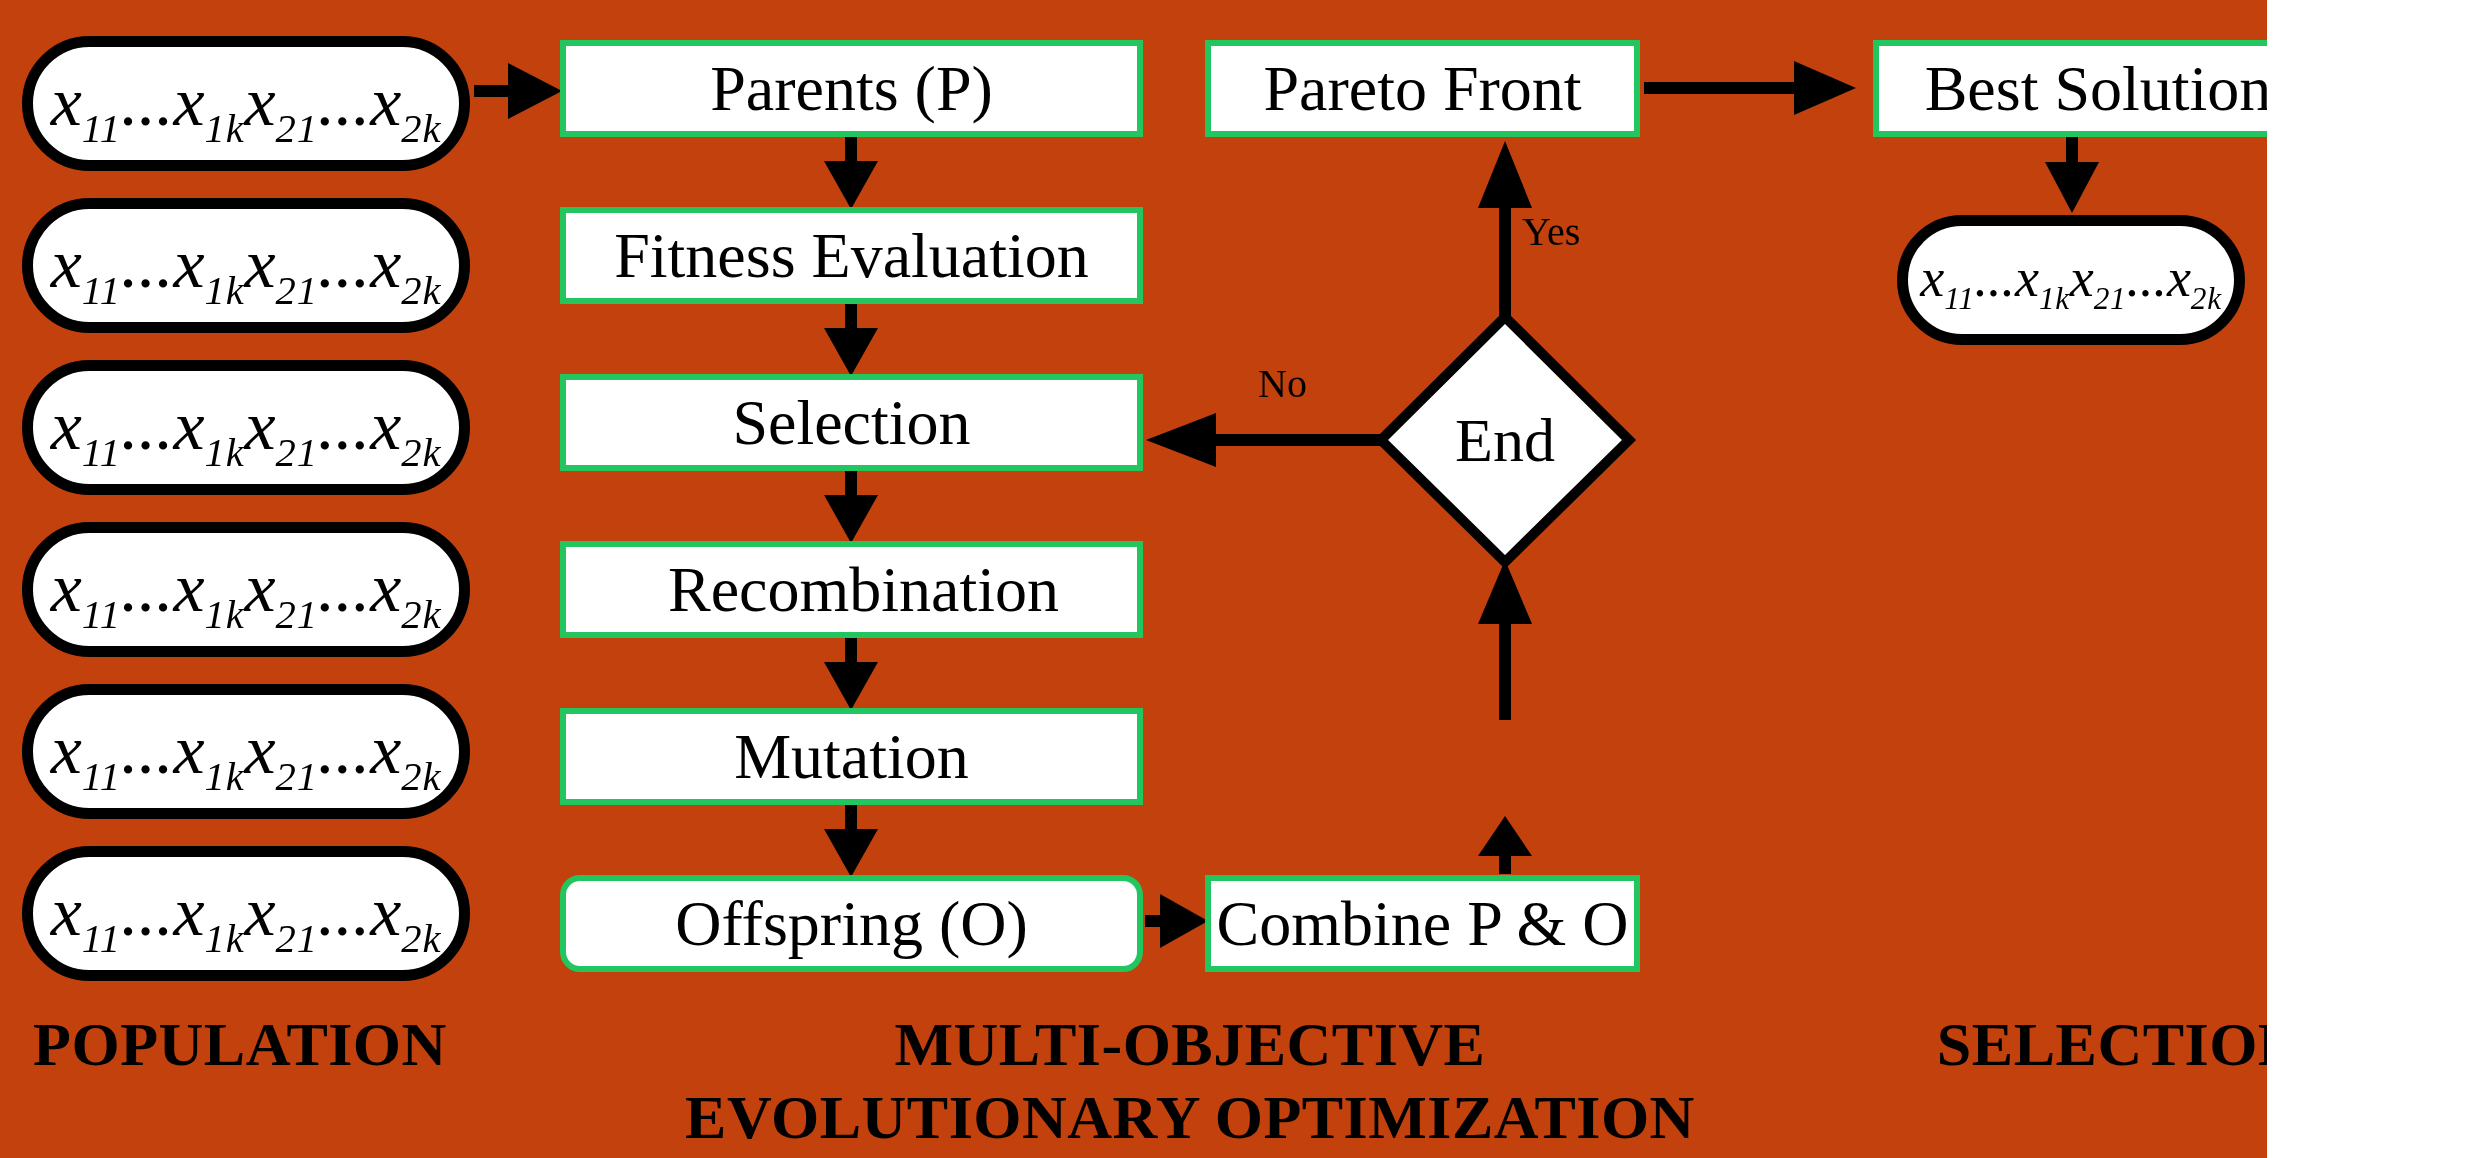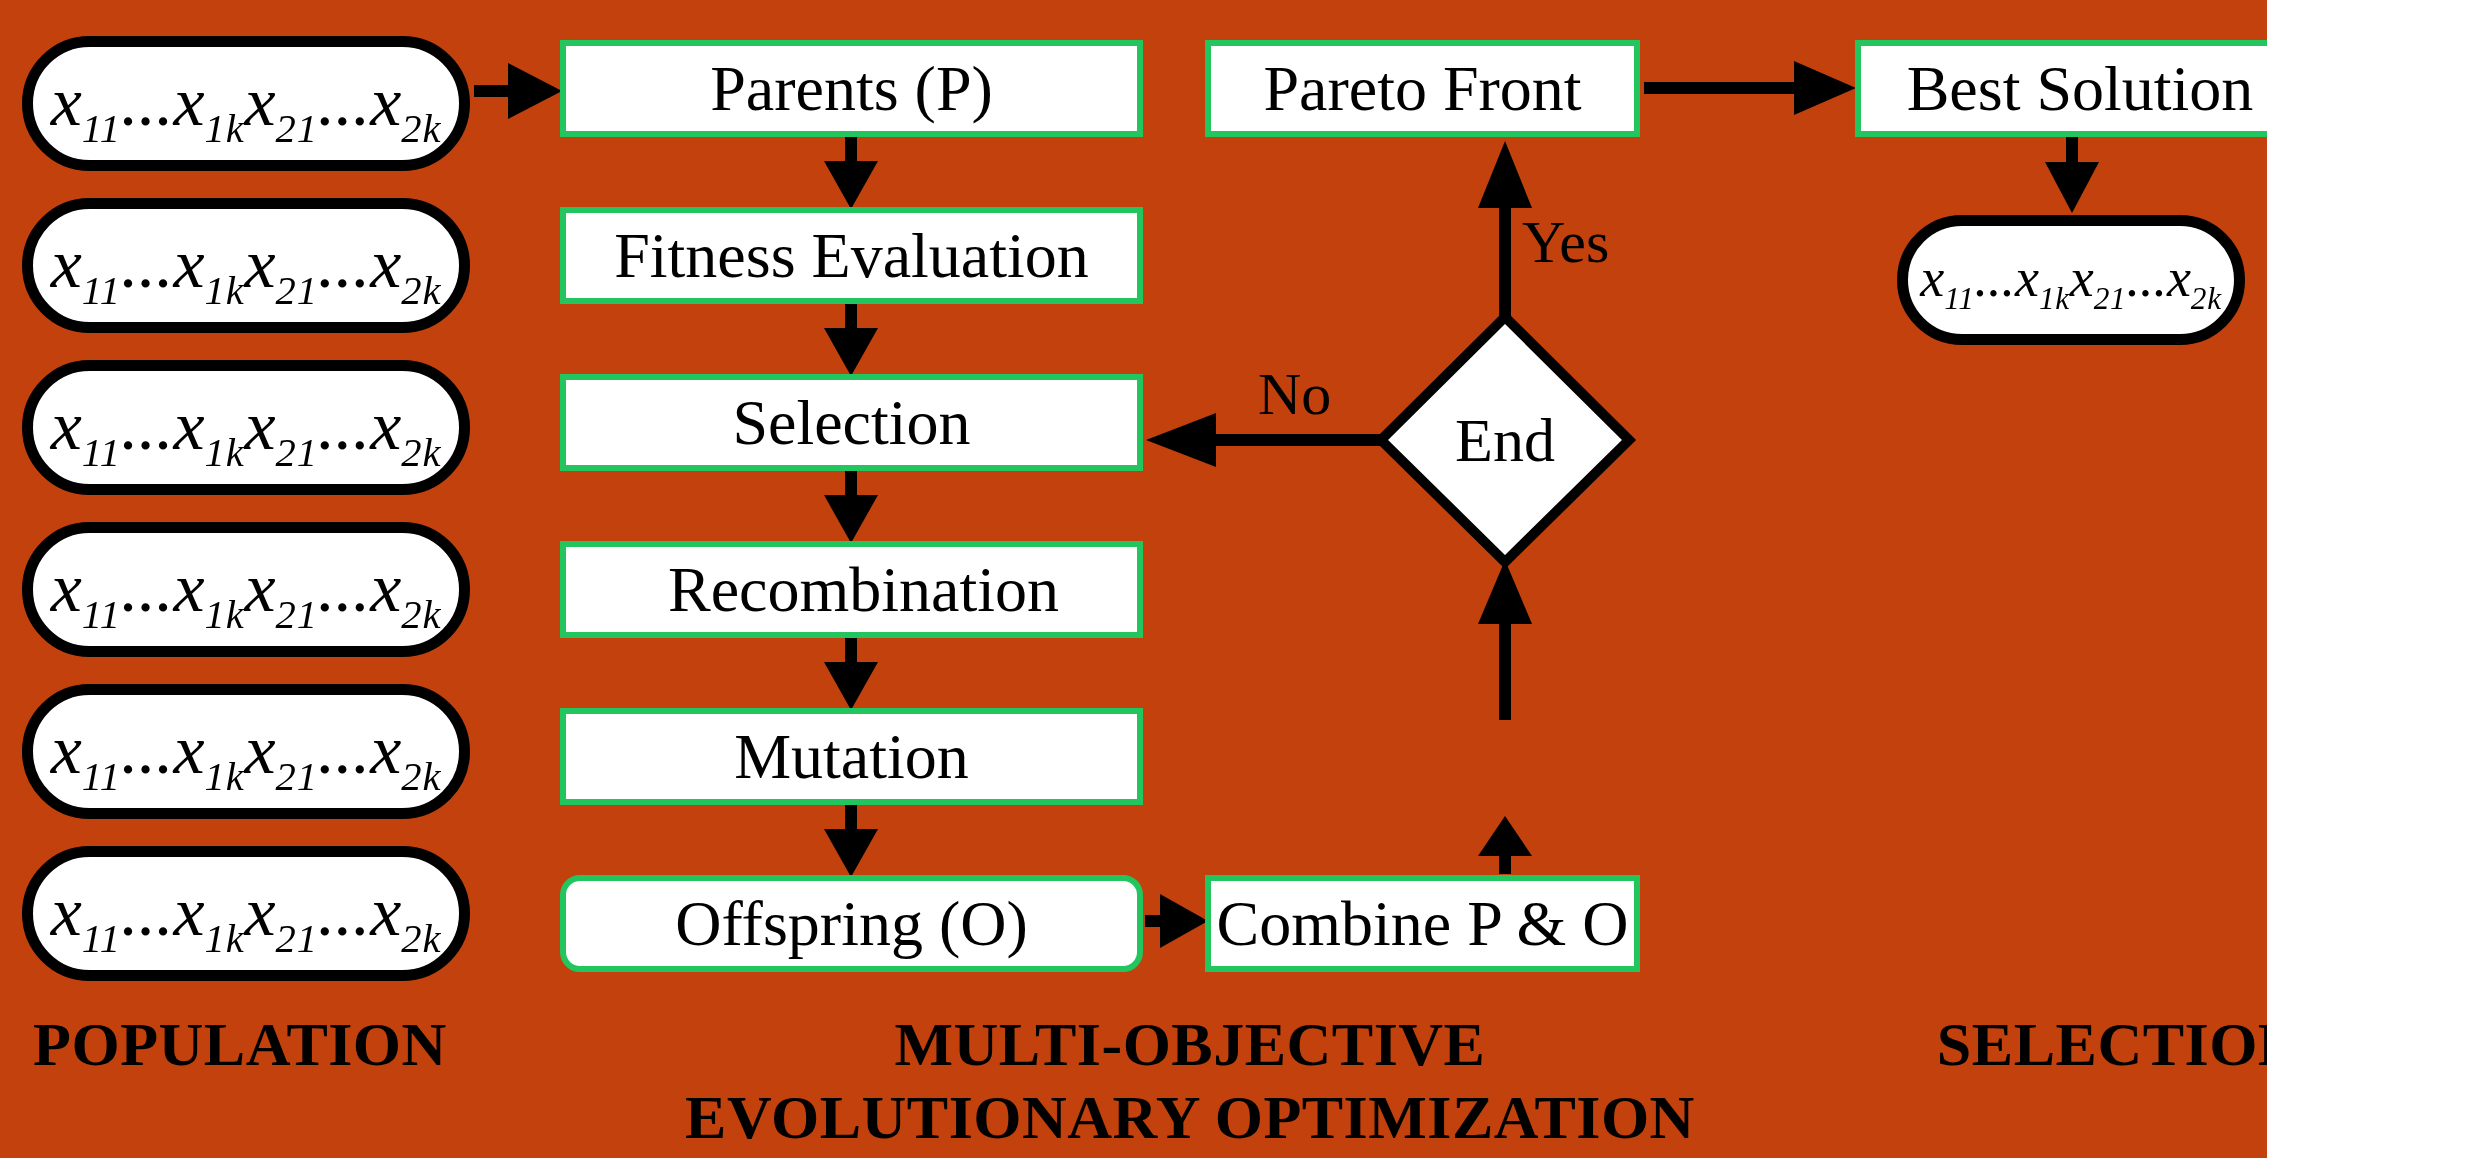--- a/index.html
+++ b/index.html
@@ -42,21 +42,21 @@
   .capsule.final { font-size: 54px; line-height: 104px; }
   .fsub {
     font-size: 0.58em;
     font-style: italic;
     vertical-align: -0.42em;
     letter-spacing: 0.02em;
   }
   .fbase { font-style: italic; }
   .floatlabel {
     position: absolute;
-    font-size: 60px;
+    font-size: 40px;
     line-height: 1;
     white-space: nowrap;
     z-index: 3;
   }
   .diamond-label {
     position: absolute;
     left: 1381px;
     top: 405px;
     width: 248px;
     text-align: center;
@@ -67,21 +67,21 @@
   .caption {
     position: absolute;
     text-align: center;
     font-weight: bold;
     font-size: 62px;
     line-height: 73px;
     letter-spacing: 0.5px;
     z-index: 2;
   }
   .ndss-pad { padding-left: 146px; }
-  .best-pad { padding-right: 140px; }
+  .best-pad { padding-right: 140px; margin-left: 18px; }
 </style>
 </head>
 <body>
 
 <div id="stage">
 
   <svg id="connectors" width="2481" height="1158" viewBox="0 0 2481 1158">
 
     <g>
       <line x1="474" y1="91" x2="516" y2="91" stroke="#000" stroke-width="12"></line>

